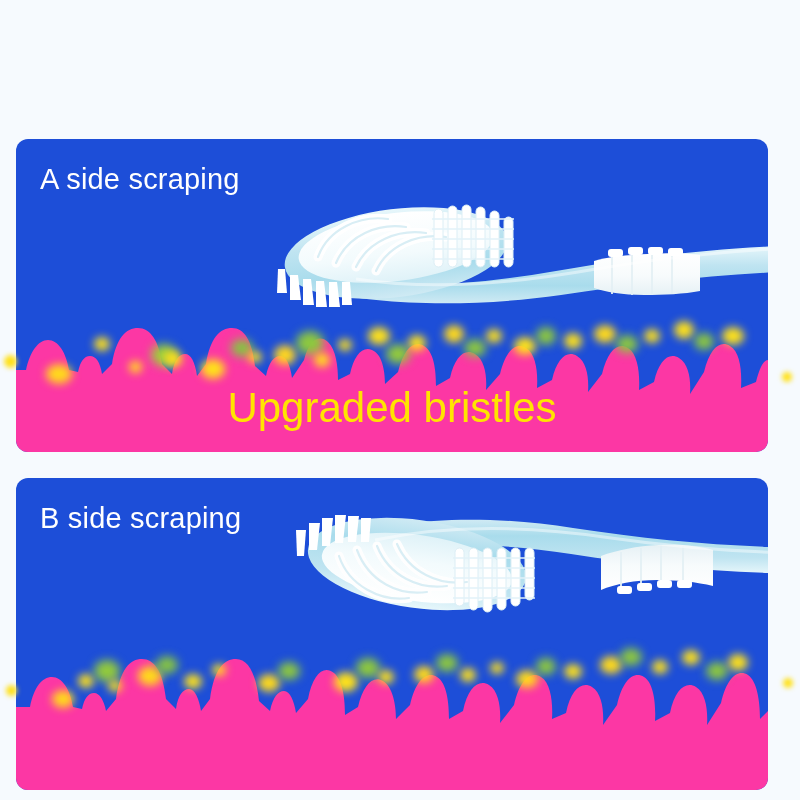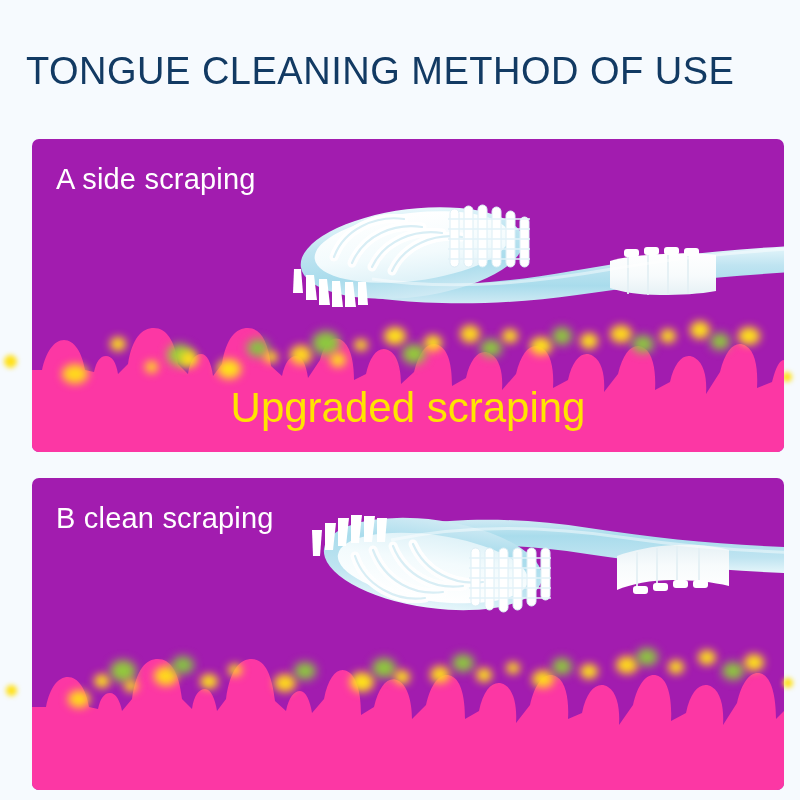--- a/index.html
+++ b/index.html
@@ -29,25 +29,25 @@
     font-size: 38px;
     letter-spacing: 0.5px;
     color: #123a63;
     white-space: nowrap;
     font-weight: 400;
   }
 
   
   .panel {
     position: absolute;
-    left: 32px;
+    left: 16px;
     width: 752px;
-    border-radius: 7px;
+    border-radius: 12px;
     overflow: hidden;
-    background: #a21caf;
+    background: #1d4ed8;
   }
   #panel-a { top: 139px; height: 313px; }
   #panel-b { top: 478px; height: 312px; }
 
   .panel-label {
     position: absolute;
     left: 24px;
     top: 24px;
     font-size: 29px;
     color: #ffffff;
@@ -111,21 +111,20 @@
   #brush-a { left: 240px; top: 56px; width: 545px; height: 120px; }
   #brush-b { left: 255px; top: 20px; width: 530px; height: 130px; }
 
   .brush svg { display: block; width: 100%; height: 100%; overflow: visible; }
 </style>
 </head>
 <body>
 
 <div id="root">
 
-  <div class="page-title">TONGUE CLEANING METHOD OF USE</div>
 
   <div class="speck" style="left:4px;  top:355px; width:13px; height:13px;"></div>
   <div class="speck" style="left:782px; top:372px; width:10px; height:10px;"></div>
   <div class="speck" style="left:6px;  top:685px; width:11px; height:11px;"></div>
   <div class="speck" style="left:783px; top:678px; width:10px; height:10px;"></div>
 
   <div class="panel" id="panel-a">
 
     <div class="panel-label">A side scraping</div>
 
@@ -268,26 +267,26 @@
     <div class="glow" style="left:498px; top:198px; width:22px; height:18px; background:#ffe11a;"></div>
     <div class="glow g-green" style="left:520px; top:188px; width:20px; height:18px; background:#8ec93d;"></div>
     <div class="glow" style="left:548px; top:194px; width:18px; height:16px; background:#ffe11a;"></div>
     <div class="glow" style="left:578px; top:186px; width:22px; height:18px; background:#ffd91c;"></div>
     <div class="glow g-green" style="left:600px; top:196px; width:22px; height:18px; background:#8dc83f;"></div>
     <div class="glow" style="left:628px; top:190px; width:16px; height:14px; background:#ffe11a;"></div>
     <div class="glow" style="left:658px; top:182px; width:20px; height:18px; background:#ffe11a;"></div>
     <div class="glow g-green" style="left:678px; top:194px; width:20px; height:17px; background:#8ec93d;"></div>
     <div class="glow" style="left:706px; top:188px; width:22px; height:18px; background:#ffe11a;"></div>
 
-    <div class="caption" id="caption-a">Upgraded scraping</div>
+    <div class="caption" id="caption-a">Upgraded bristles</div>
   </div>
 
   <div class="panel" id="panel-b">
 
-    <div class="panel-label">B clean scraping</div>
+    <div class="panel-label">B side scraping</div>
 
     <div class="brush" id="brush-b">
       <svg viewBox="0 0 530 130" preserveAspectRatio="none">
         <defs>
           <linearGradient id="bodyGradB" x1="0" y1="0" x2="0" y2="1">
             <stop offset="0%" stop-color="#cfeaf4"></stop>
             <stop offset="30%" stop-color="#a9dcec"></stop>
             <stop offset="70%" stop-color="#bfe4f1"></stop>
             <stop offset="100%" stop-color="#e8f7fb"></stop>
           </linearGradient>

